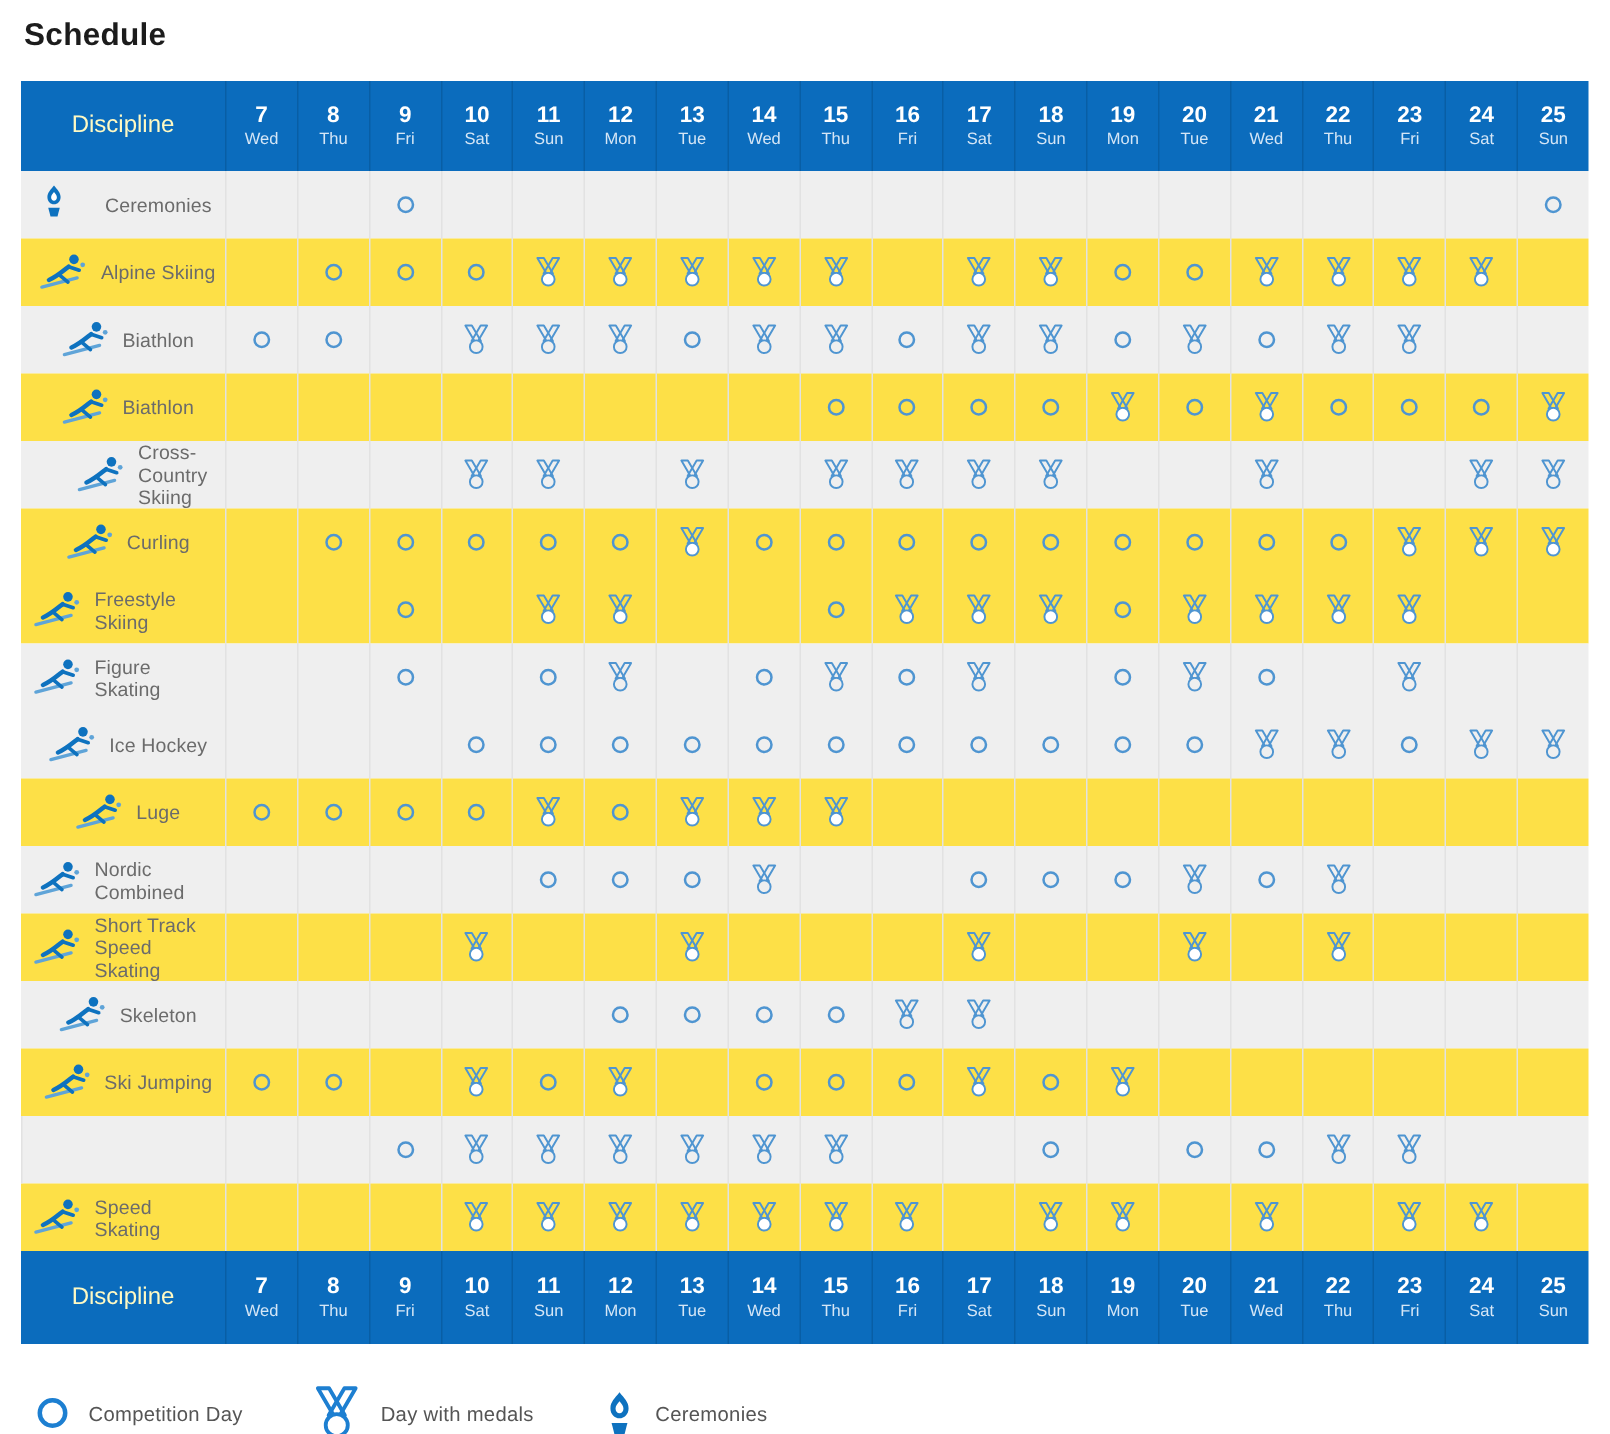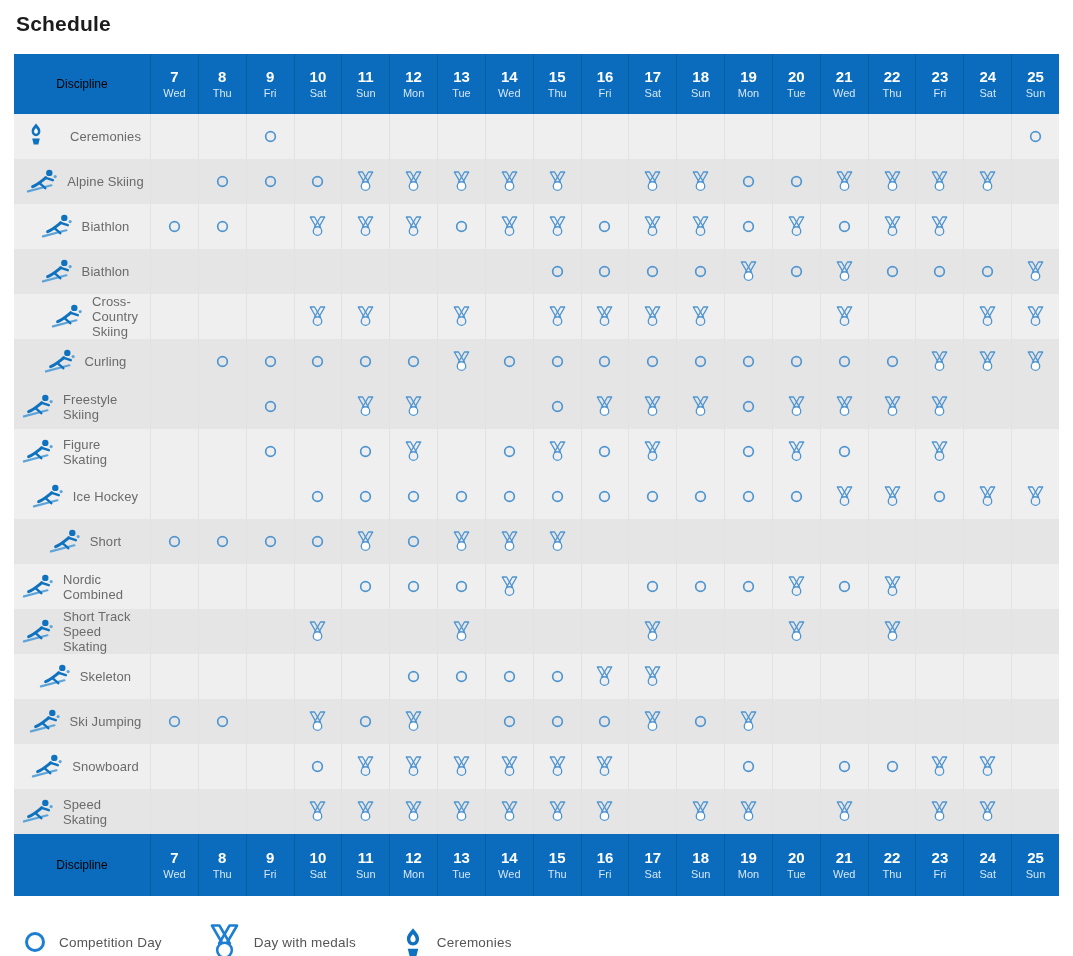--- a/index.html
+++ b/index.html
@@ -16,29 +16,29 @@
   }
   .sched-table { width:1045px; }
   .sched-row {
     display:grid;
     grid-template-columns:136px repeat(19, 1fr);
     height:45px;
   }
   .sched-row.head { height:60px; background:#0b6cbd; }
   .sched-row.foot { height:62px; background:#0b6cbd; }
   .sched-row.odd  { background:#efefef; }
-  .sched-row.even { background:#e5e5e5; }
+  .sched-row.even { background:#fde047; }
   .hcell {
     display:flex; flex-direction:column; align-items:center; justify-content:center;
     border-left:1px solid rgba(4,56,104,.28);
   }
   .hcell:first-child { border-left:none; }
   .hcell .dnum { color:#fff; font-size:15px; font-weight:700; line-height:18px; }
   .hcell .dname{ color:#d5e6f6; font-size:11px; line-height:14px; }
-  .hcell .disc-label { color:#000000; font-size:12px; font-weight:400; }
+  .hcell .disc-label { color:#fef9c3; font-size:16px; font-weight:400; }
   .dcell {
     display:flex; align-items:center; justify-content:center;
     border-left:1px solid #e2e2e2;
   }
   .disc-cell {
     display:flex; align-items:center; gap:8px;
     padding-left:7px; padding-right:2px;
   }
   .disc-cell .picto { flex:0 0 34px; width:34px; height:30px; }
   .disc-cell .lbl {
@@ -1345,21 +1345,21 @@
       <span class="picto">
               <svg width="34" height="30" viewBox="0 0 36 32">
      <path d="M3 26 L28 19.5" stroke="#5fa4d8" stroke-width="2.4" stroke-linecap="round" fill="none"></path>
      <path d="M8 21 C13 19 17 15.5 22 11.5" stroke="#0e72bf" stroke-width="3.2" stroke-linecap="round" fill="none"></path>
      <path d="M22 11.5 L29.5 14" stroke="#0e72bf" stroke-width="2.6" stroke-linecap="round" fill="none"></path>
      <path d="M15 17 L21.5 22.5" stroke="#0e72bf" stroke-width="2.6" stroke-linecap="round" fill="none"></path>
      <circle cx="25.8" cy="6.3" r="3.4" fill="#0e72bf"></circle>
      <circle cx="32" cy="10.2" r="1.7" fill="#5fa4d8"></circle>
    </svg>
             </span>
-      <span class="lbl">Short</span>
+      <span class="lbl">Luge</span>
     </div>
           <div class="dcell">
             <span>
               <svg width="13" height="13" viewBox="0 0 14 14">
      <circle cx="7" cy="7" r="5.2" fill="none" stroke="#4f95d1" stroke-width="1.8"></circle>
    </svg>
             </span>
           </div>
           <div class="dcell">
             <span>
@@ -1822,33 +1822,20 @@
             </span>
           </div>
           <div class="dcell"></div>
           <div class="dcell"></div>
           <div class="dcell"></div>
           <div class="dcell"></div>
           <div class="dcell"></div>
           <div class="dcell"></div>
         </div>
         <div class="sched-row odd">
-          <div class="dcell disc-cell" style="border-left:none;">
-      <span class="picto">
-              <svg width="34" height="30" viewBox="0 0 36 32">
-     <path d="M3 26 L28 19.5" stroke="#5fa4d8" stroke-width="2.4" stroke-linecap="round" fill="none"></path>
-     <path d="M8 21 C13 19 17 15.5 22 11.5" stroke="#0e72bf" stroke-width="3.2" stroke-linecap="round" fill="none"></path>
-     <path d="M22 11.5 L29.5 14" stroke="#0e72bf" stroke-width="2.6" stroke-linecap="round" fill="none"></path>
-     <path d="M15 17 L21.5 22.5" stroke="#0e72bf" stroke-width="2.6" stroke-linecap="round" fill="none"></path>
-     <circle cx="25.8" cy="6.3" r="3.4" fill="#0e72bf"></circle>
-     <circle cx="32" cy="10.2" r="1.7" fill="#5fa4d8"></circle>
-   </svg>
-            </span>
-      <span class="lbl">Snowboard</span>
-    </div>
           <div class="dcell"></div>
           <div class="dcell"></div>
           <div class="dcell"></div>
           <div class="dcell">
             <span>
               <svg width="13" height="13" viewBox="0 0 14 14">
      <circle cx="7" cy="7" r="5.2" fill="none" stroke="#4f95d1" stroke-width="1.8"></circle>
    </svg>
             </span>
           </div>

